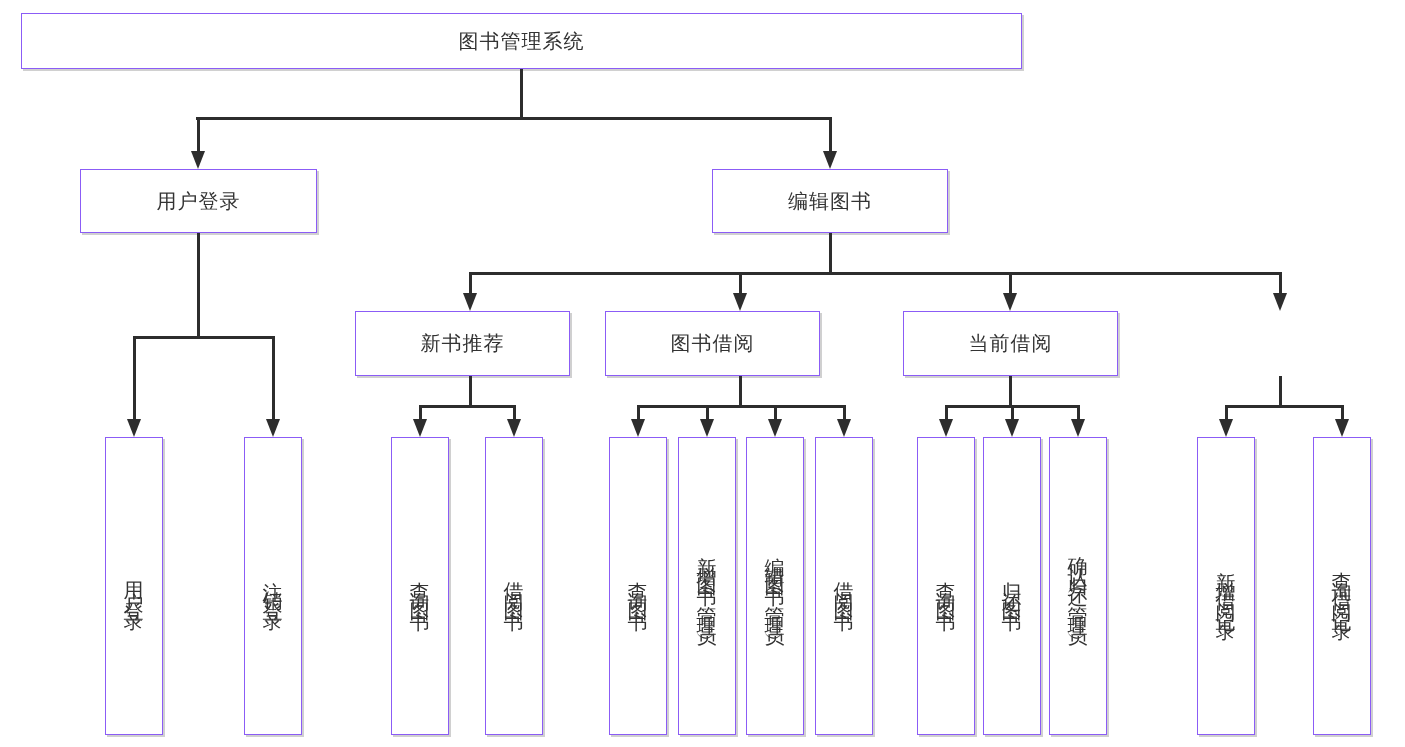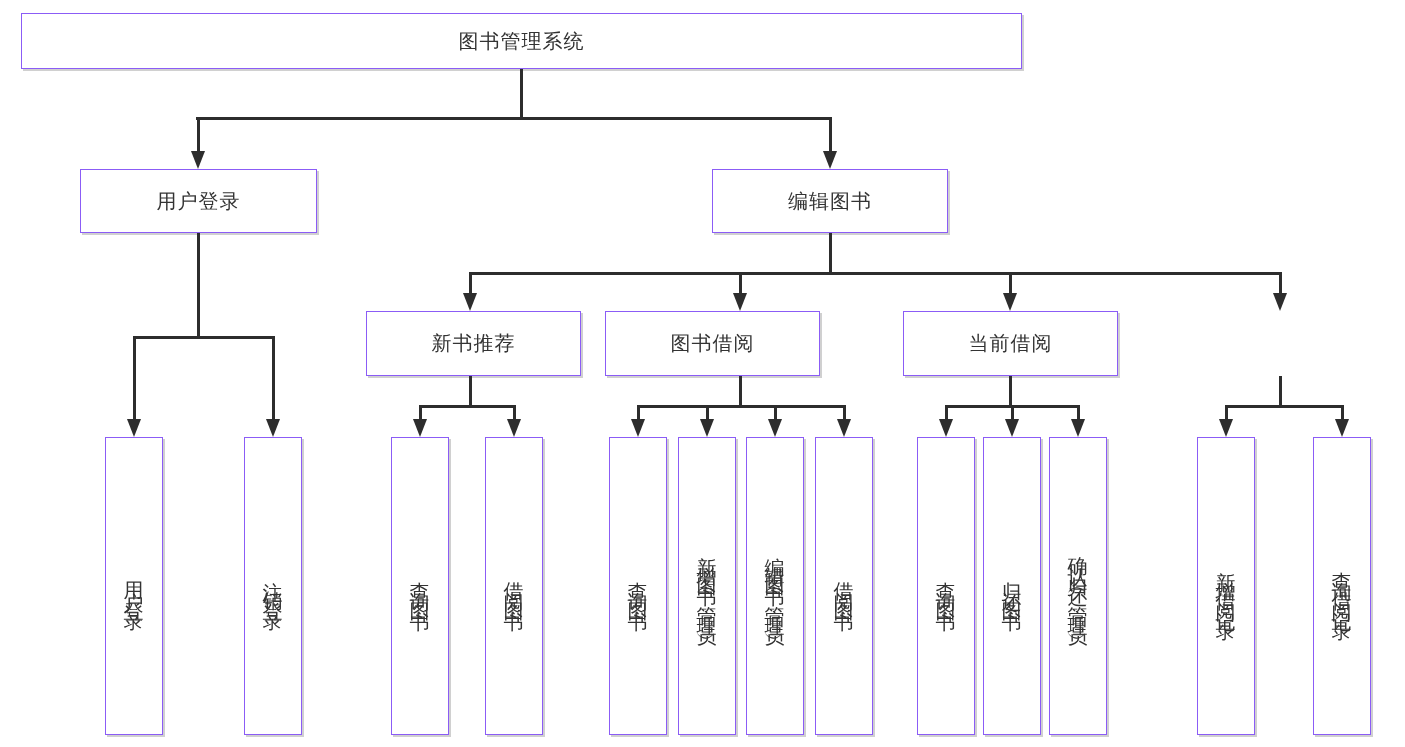--- a/index.html
+++ b/index.html
@@ -59,21 +59,21 @@
 </head>
 <body>
 
 <div class="canvas">
 
   <div class="node" style="left:21px; top:13px; width:1001px; height:56px">图书管理系统</div>
 
   <div class="node" style="left:80px; top:169px; width:237px; height:64px">用户登录</div>
   <div class="node" style="left:712px; top:169px; width:236px; height:64px">编辑图书</div>
 
-  <div class="node" style="left:366px; top:311px; width:215px; height:65px">新书推荐</div>
+  <div class="node" style="left:355px; top:311px; width:215px; height:65px">新书推荐</div>
   <div class="node" style="left:605px; top:311px; width:215px; height:65px">图书借阅</div>
   <div class="node" style="left:903px; top:311px; width:215px; height:65px">当前借阅</div>
 
   <div class="node leaf" style="left:105px; top:437px; width:58px; height:298px">
     <span>用户登录</span>
   </div>
   <div class="node leaf" style="left:244px; top:437px; width:58px; height:298px">
     <span>注销登录</span>
   </div>
 

